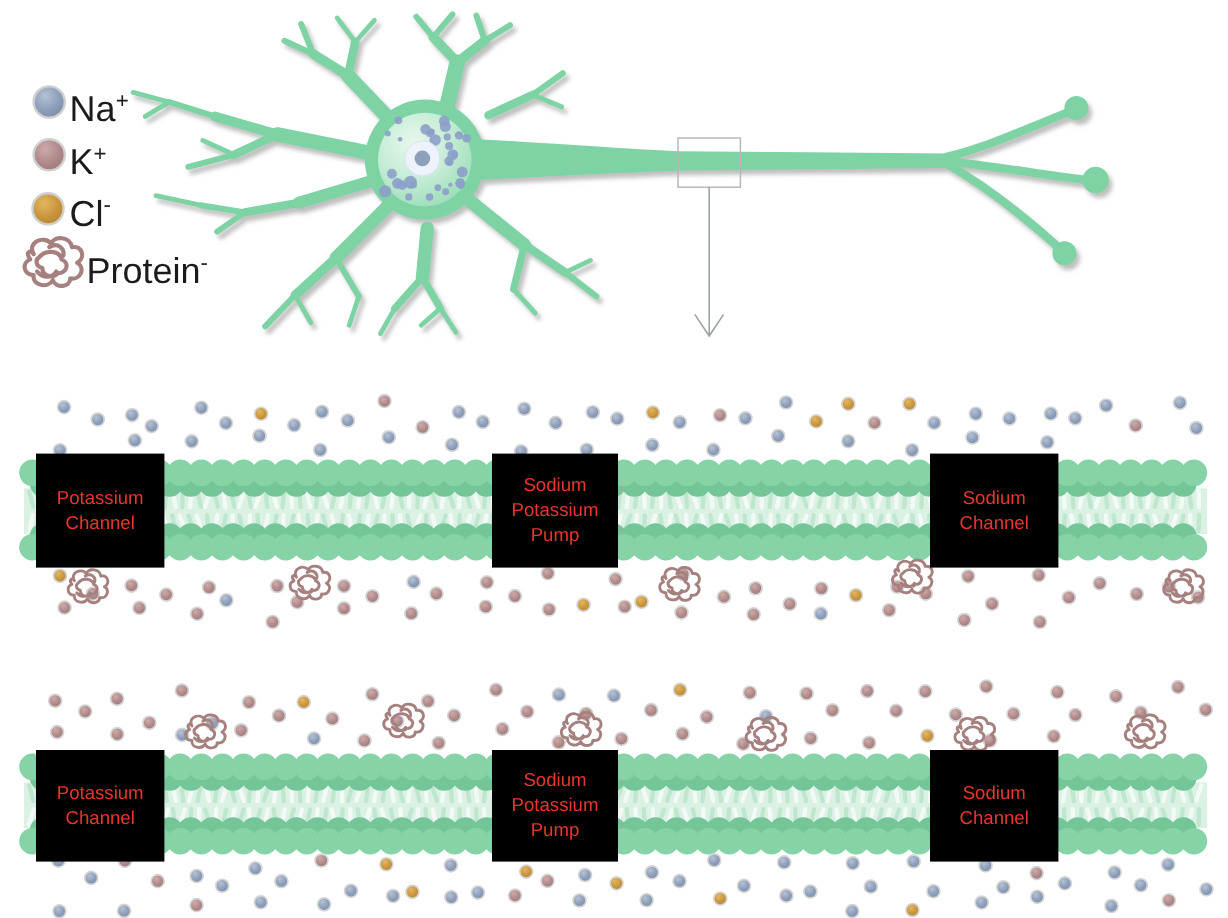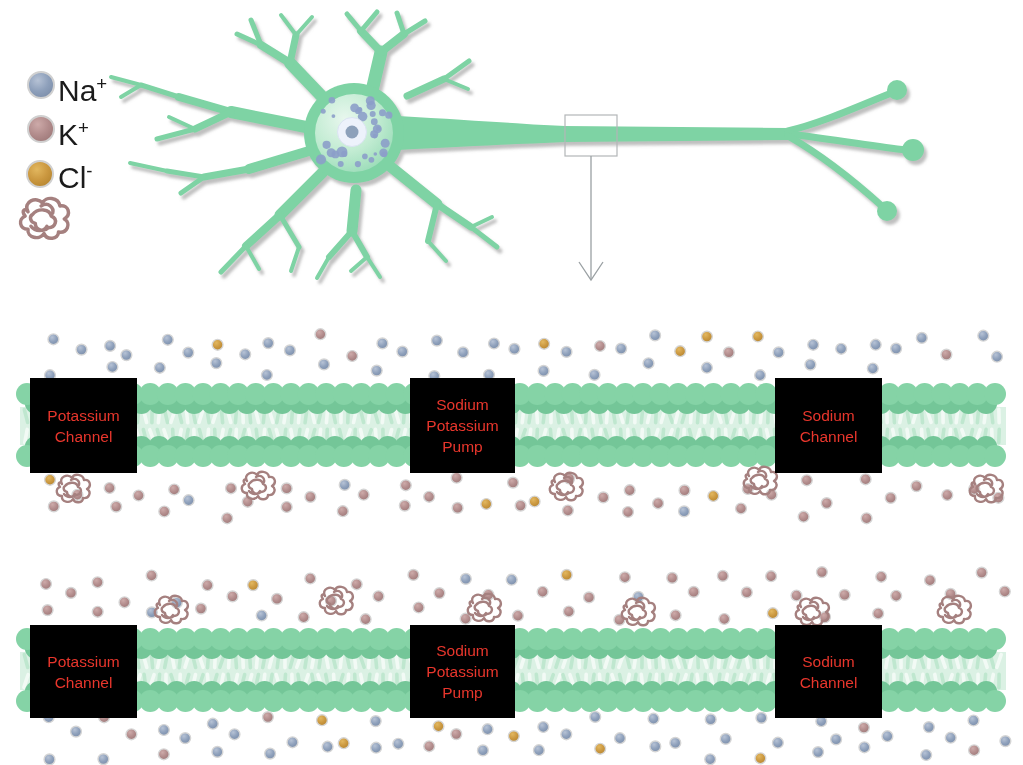--- a/index.html
+++ b/index.html
@@ -1408,20 +1408,21 @@
         <circle cx="41" cy="85" r="13" fill="url(#grad-na)" stroke="#d0d0d0" stroke-width="2"></circle>
         <circle cx="41" cy="129" r="13" fill="url(#grad-k)" stroke="#d0d0d0" stroke-width="2"></circle>
         <circle cx="40" cy="174" r="13" fill="url(#grad-cl)" stroke="#d0d0d0" stroke-width="2"></circle>
         <use href="#protein-glyph" xlink:href="#protein-glyph" transform="translate(44 219) scale(1.45)"></use>
       </g>
     </svg>
 
   <div class="legend-row" style="left:58px;top:67px"><span>Na</span><sup>+</sup></div>
   <div class="legend-row" style="left:58px;top:111px"><span>K</span><sup>+</sup></div>
   <div class="legend-row" style="left:58px;top:154px"><span>Cl</span><sup>-</sup></div>
+  <div class="legend-row" style="left:72px;top:202px"><span>Protein</span><sup>-</sup></div>
 
   <div class="channel-box b-left r1">
     <span>Potassium</span>
     <span>Channel</span>
   </div>
   <div class="channel-box b-mid r1">
     <span>Sodium</span>
     <span>Potassium</span>
     <span>Pump</span>
   </div>

